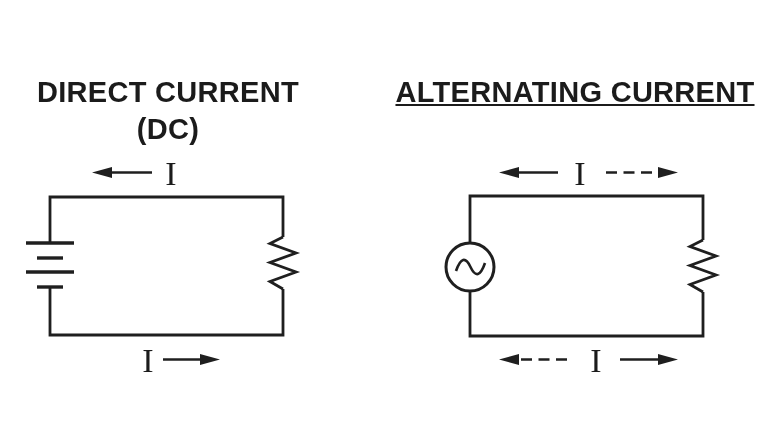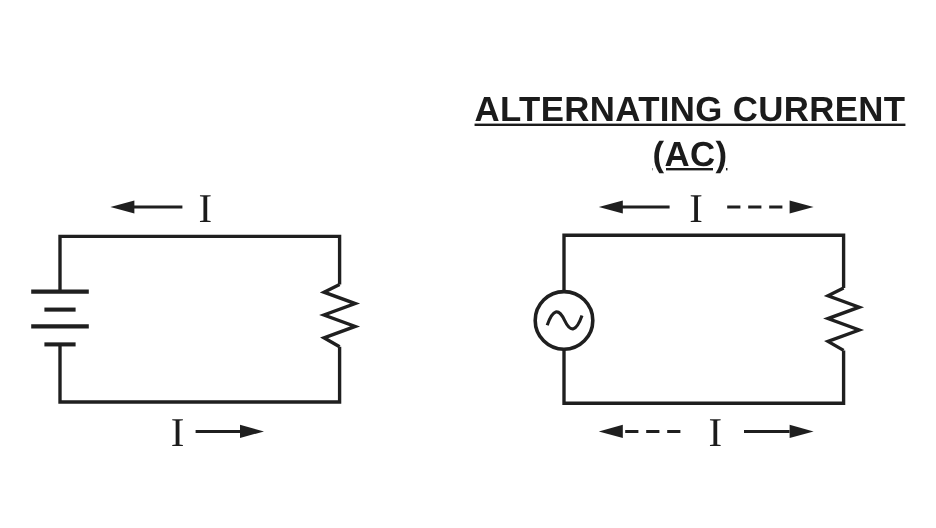--- a/index.html
+++ b/index.html
@@ -59,24 +59,27 @@
     font-family: "Liberation Serif", serif;
     font-size: 34px;
     fill: #1b1b1b;
   }
 </style>
 </head>
 <body>
 
 <div class="canvas">
 
+  <div class="circuit-title" id="dc-title">
+    <div>DIRECT CURRENT</div>
+    <div>(DC)</div>
+  </div>
 
   <div class="circuit-title" id="ac-title">
     <div>ALTERNATING CURRENT</div>
-    <div>(AC)</div>
   </div>
 
   <svg class="diagram-svg" width="780" height="440" viewBox="0 0 780 440">
 
     <g>
 
       <path class="wire" d="M50,243 L50,197 L283,197 L283,237 M283,289 L283,335 L50,335 L50,287"></path>
 
       <g>
         <line class="battery-plate" x1="26" y1="243" x2="74" y2="243"></line>

